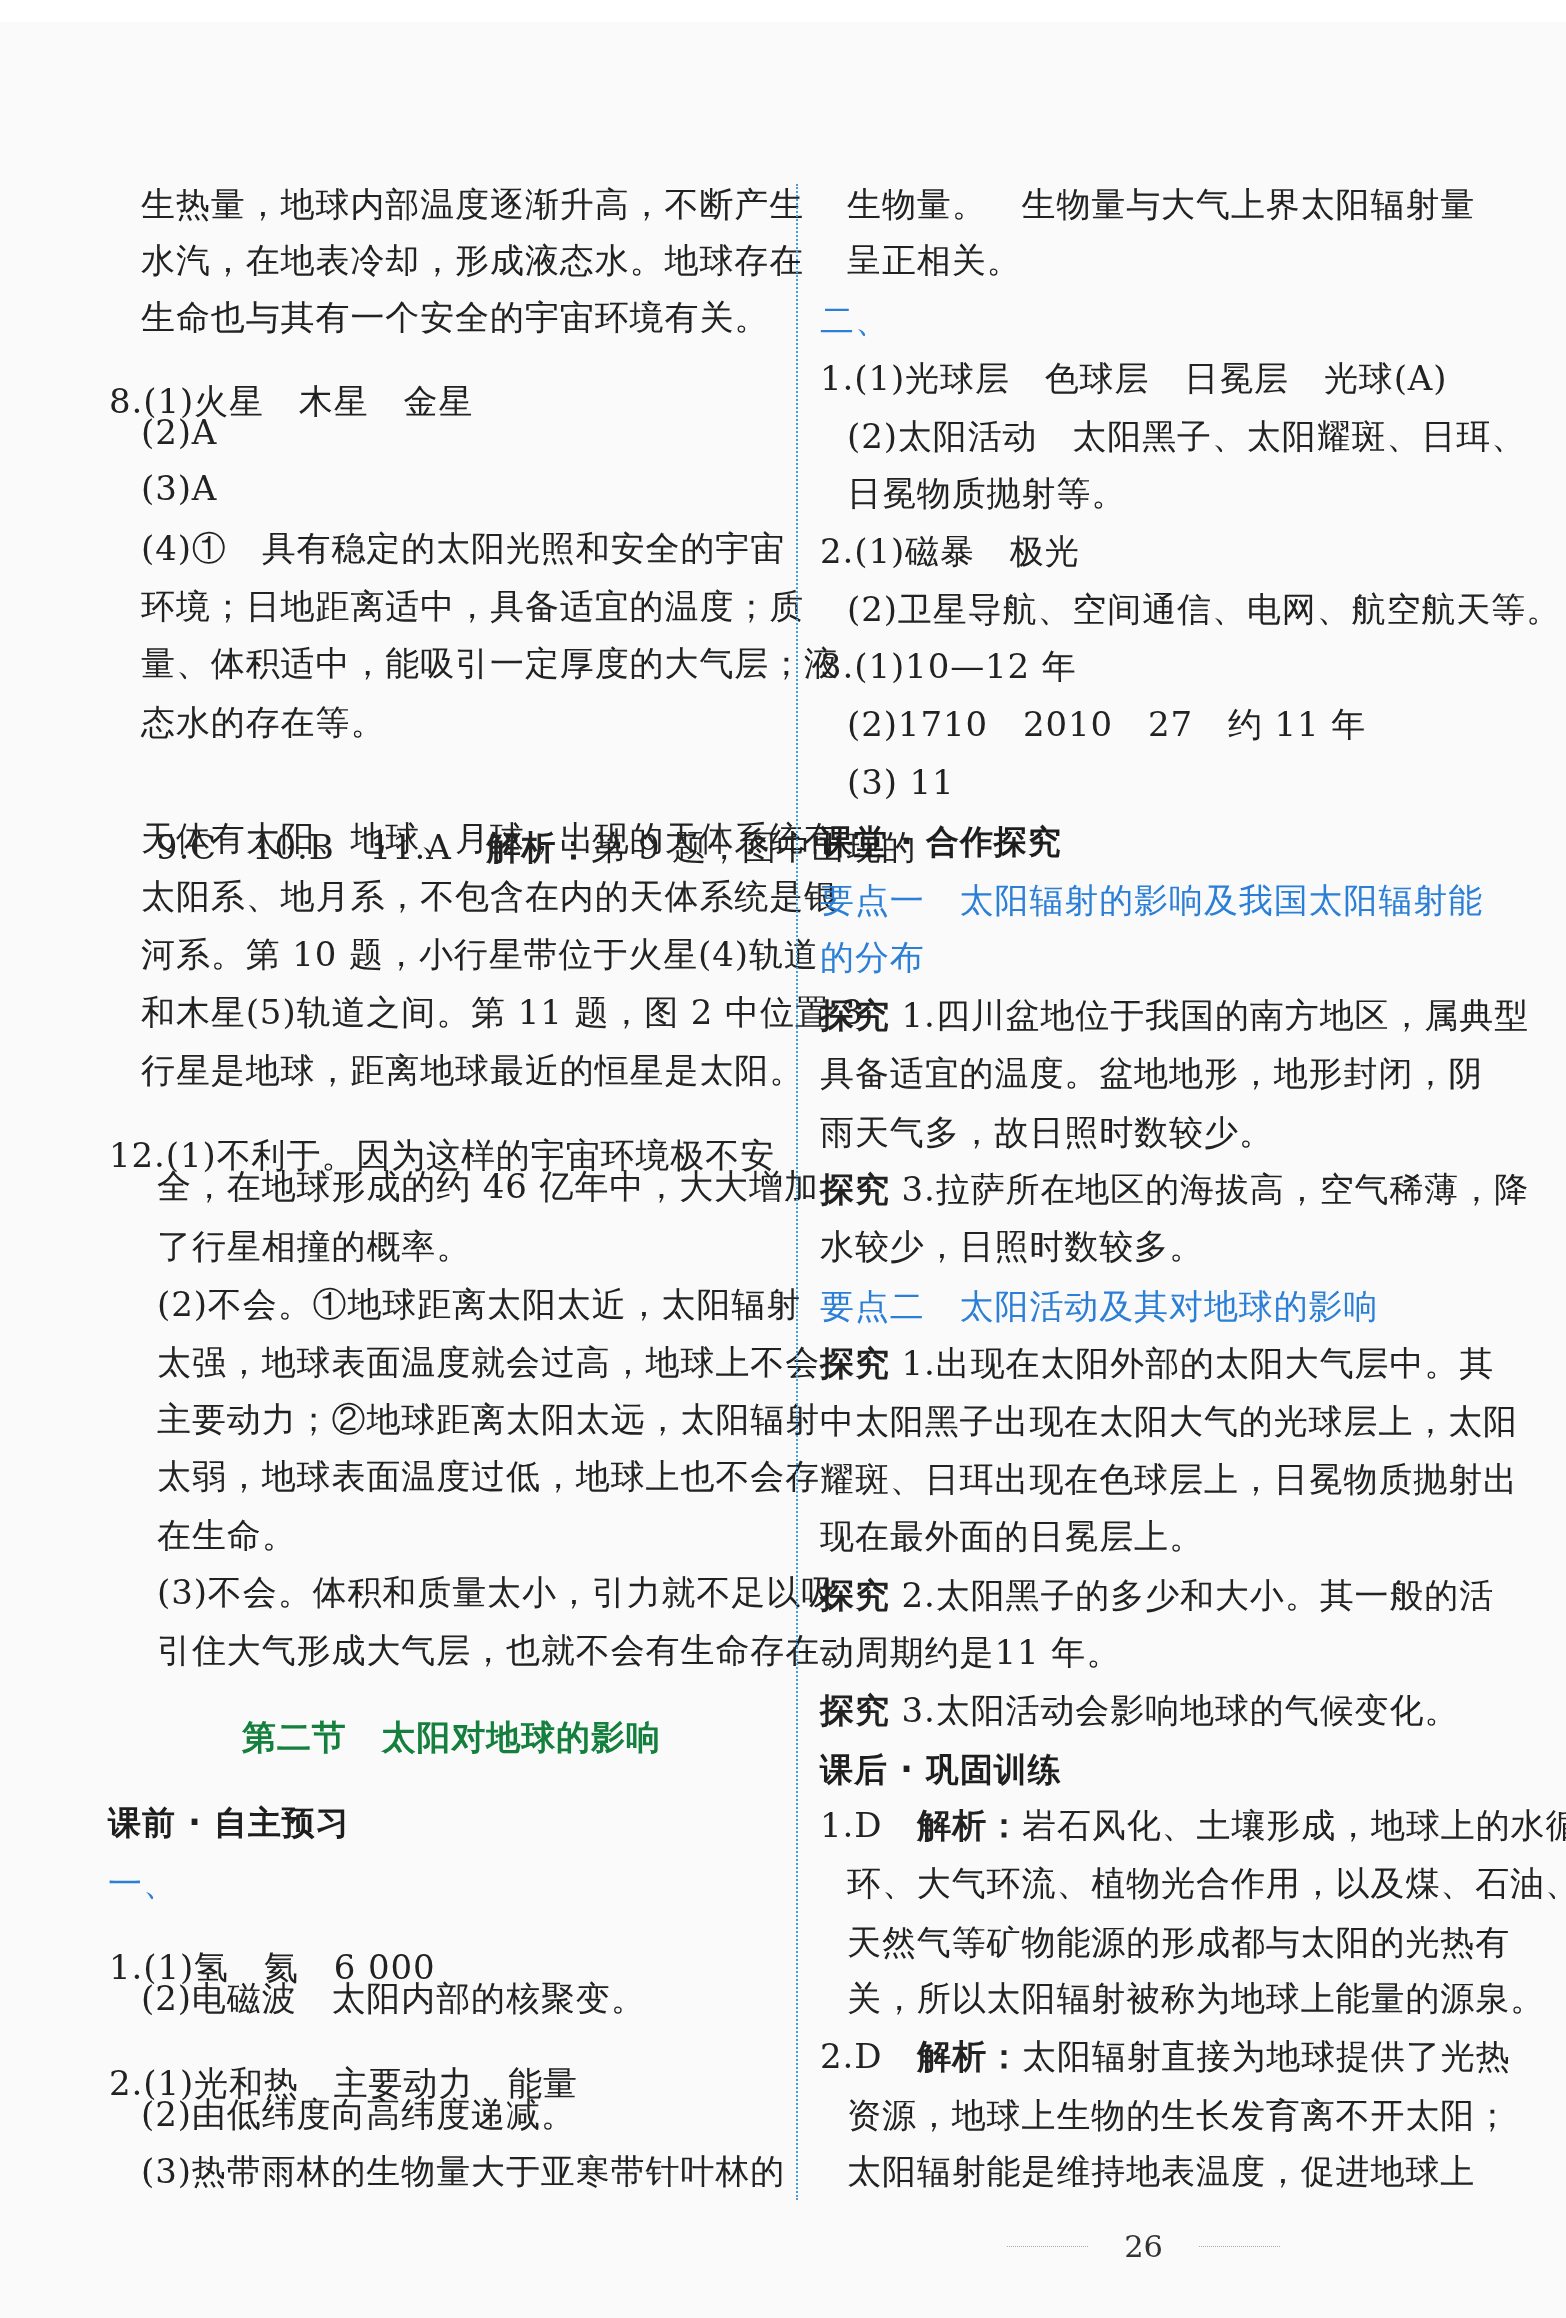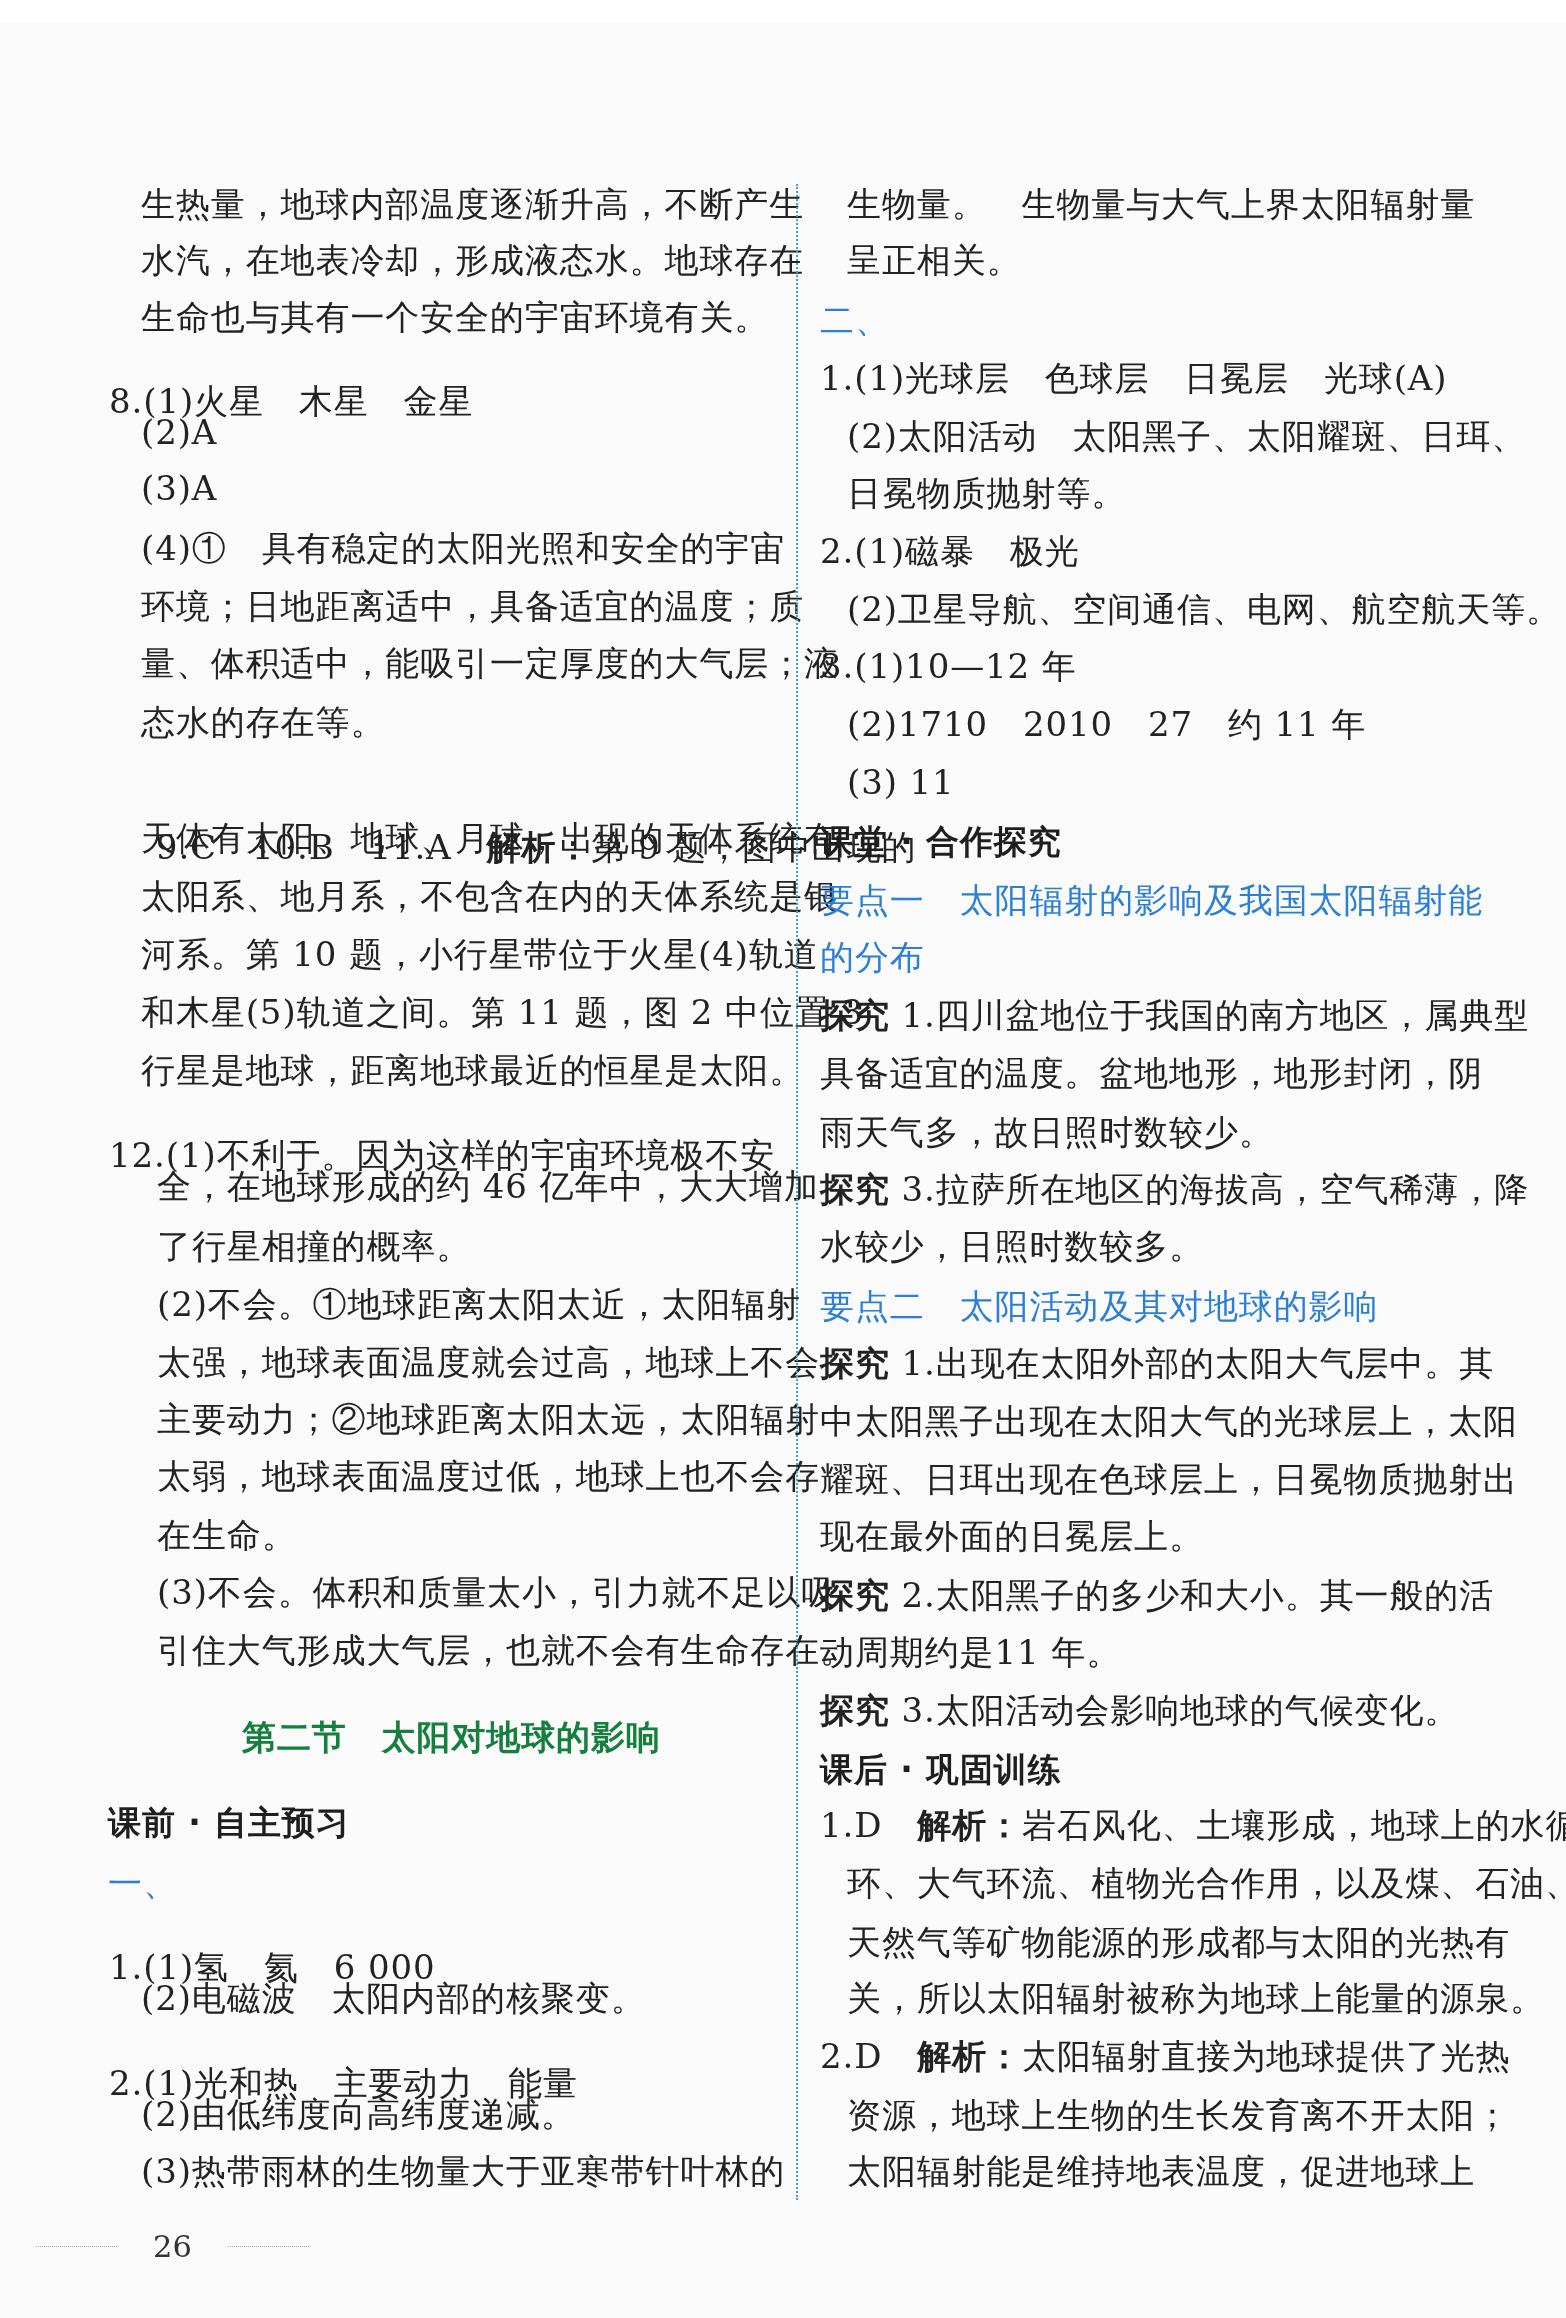--- a/index.html
+++ b/index.html
@@ -9,21 +9,21 @@
     font-family:"DejaVu Serif","Liberation Serif",serif;
     color:#222;
   }
   .top-strip { position:absolute; left:0; top:0; width:1566px; height:22.4px; background:#ffffff; }
   .ln { position:absolute; font-size:34px; line-height:39px; white-space:pre; letter-spacing:0.9px; }
   .bold { font-family:"DejaVu Sans","Liberation Sans",sans-serif; font-weight:bold; }
   .blue { color:#2b7fd6; }
   .hd { font-family:"DejaVu Sans","Liberation Sans",sans-serif; font-weight:bold; font-size:33px; color:#1e1e1e; }
   .sec-title { font-family:"DejaVu Serif","Liberation Serif",serif; font-weight:bold; color:#15803d; font-size:34px; }
   .divider { position:absolute; left:796px; top:184px; width:0; height:2016px; border-left:2.7px dotted #4a9ad8; }
-  .footer { position:absolute; top:2229px; left:0; width:1316px; text-align:left; }
+  .footer { position:absolute; top:2229px; left:0; width:1316px; text-align:right; }
   .footer .num { font-size:30.5px; color:#333; vertical-align:middle; }
   .footer .dash { display:inline-block; width:81px; border-top:1.8px dotted #aaa; vertical-align:middle; margin:0 36px; }
   .L { left:109px;margin-top:27px; } .LI { left:141px;text-align:right; } .LI2 { left:157px; }
   .R { left:820px; } .RI { left:847px; }
 </style>
 </head>
 <body>
 
 <div class="top-strip"></div>
 

